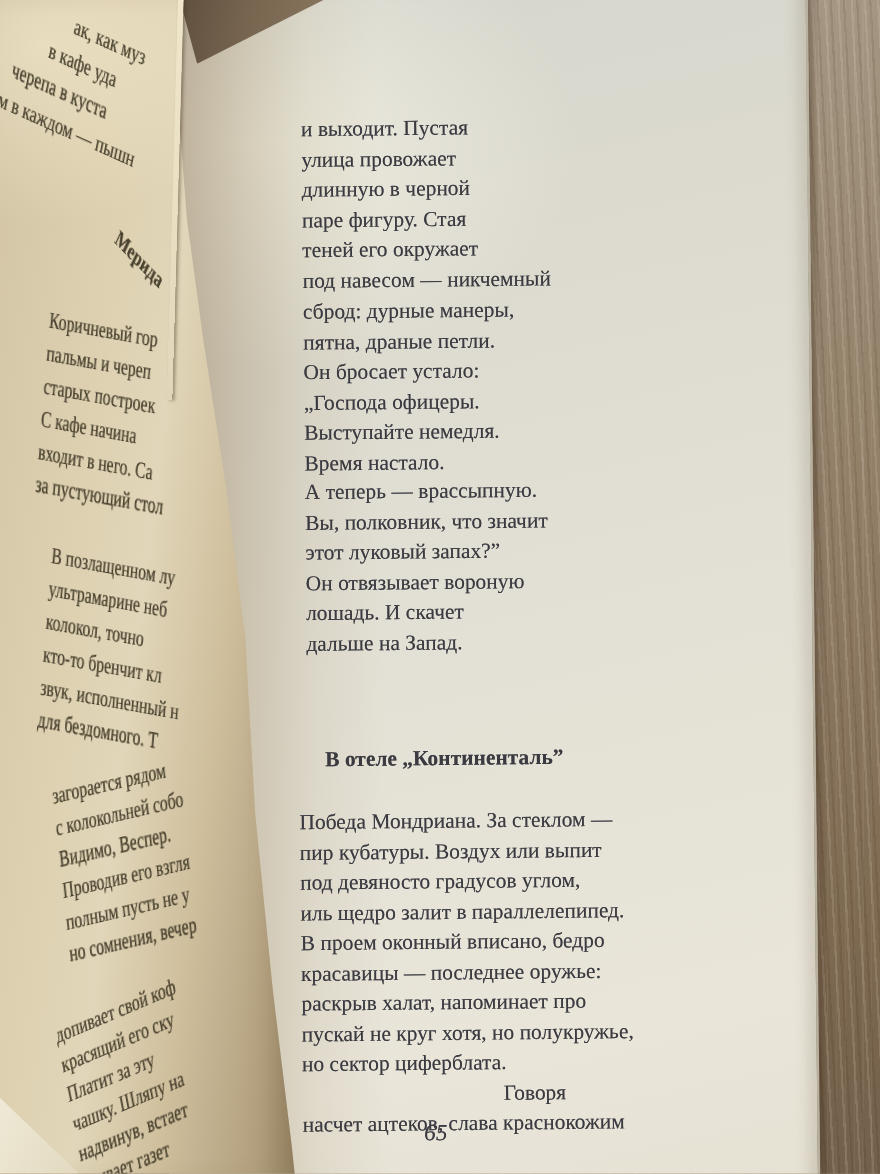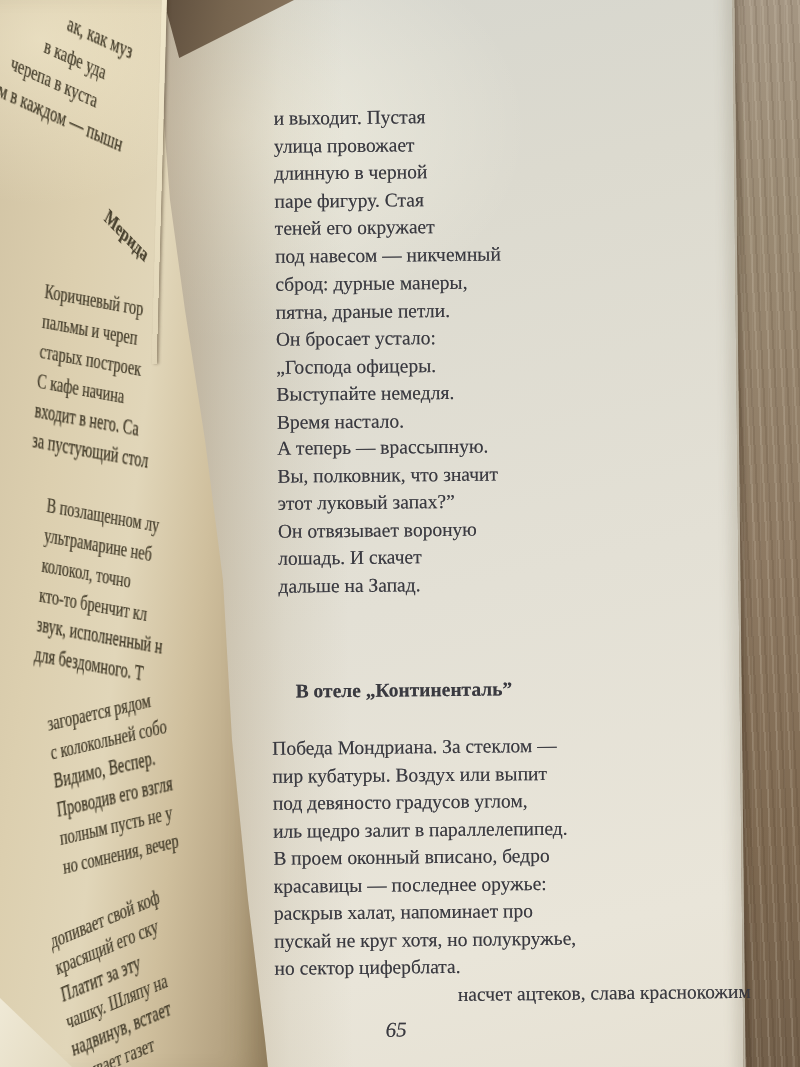--- a/index.html
+++ b/index.html
@@ -118,20 +118,21 @@
   <div class="rp-text rp-poem">
       <div class="line">Победа Мондриана. За стеклом —</div>
       <div class="line">пир кубатуры. Воздух или выпит</div>
       <div class="line">под девяносто градусов углом,</div>
       <div class="line">иль щедро залит в параллелепипед.</div>
       <div class="line">В проем оконный вписано, бедро</div>
       <div class="line">красавицы — последнее оружье:</div>
       <div class="line">раскрыв халат, напоминает про</div>
       <div class="line">пускай не круг хотя, но полукружье,</div>
       <div class="line">но сектор циферблата.</div>
+      <div class="line">Говоря</div>
       <div class="line">насчет ацтеков, слава краснокожим</div>
     </div>
   <div class="rp-text rp-pagenum">65</div>
 </div>
 
 <div class="gutter-wood"></div>
 
 <div class="left-page">
   <div class="lp-text lp-corner">
       <div class="line">ак, как муз</div>

